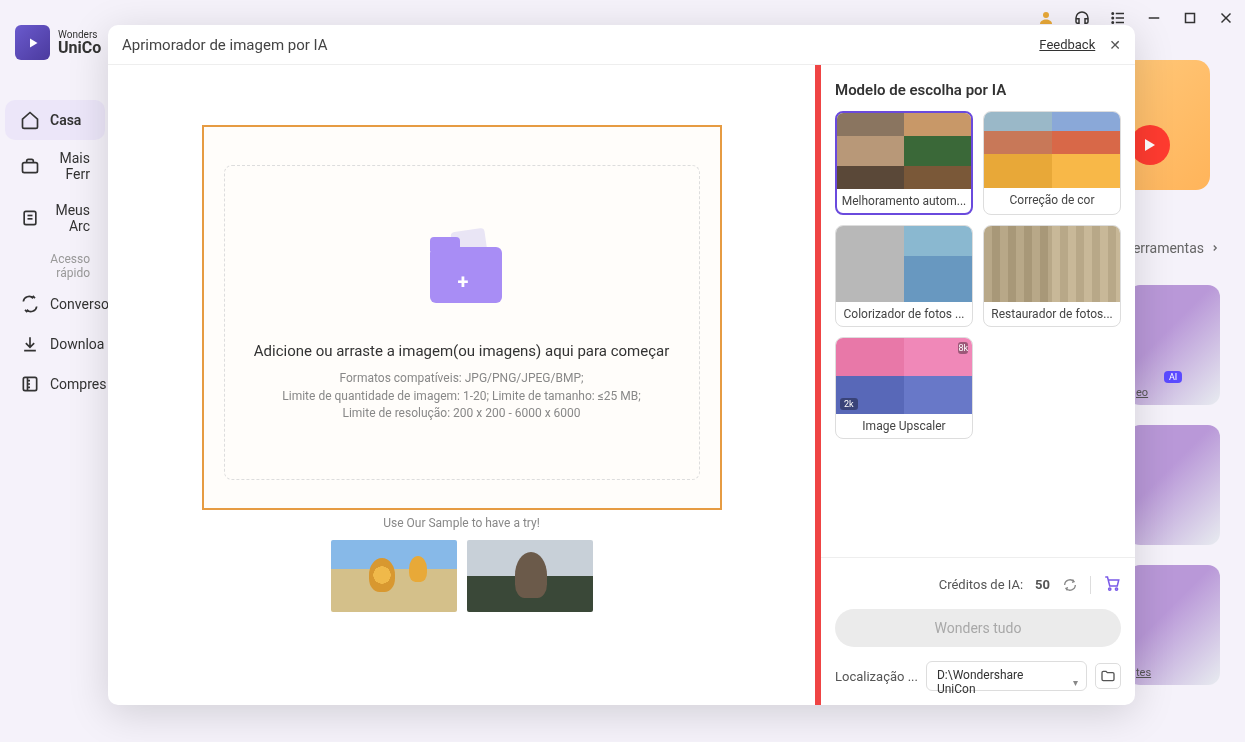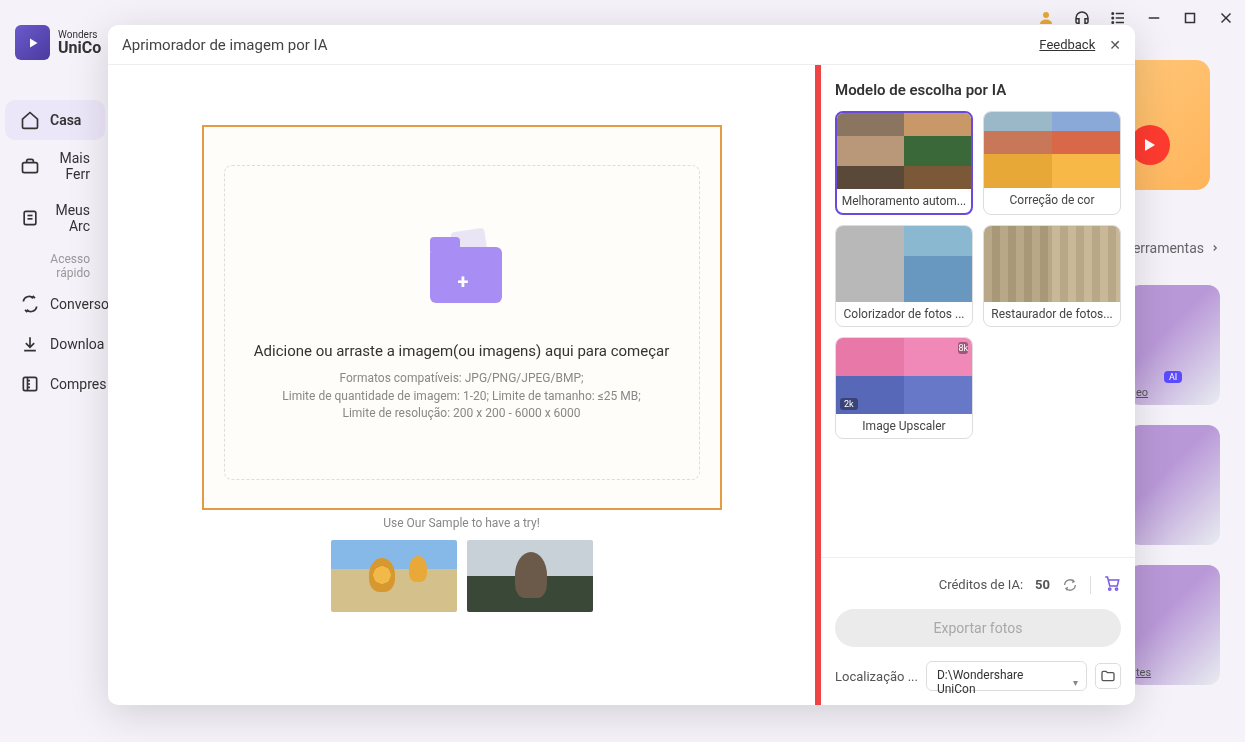--- a/index.html
+++ b/index.html
@@ -291,21 +291,21 @@
               <path d="M4 12a8 8 0 0114-5M20 12a8 8 0 01-14 5"></path>
               <path d="M16 4l2 3-3 1M8 20l-2-3 3-1"></path>
             </svg>
           <span class="divider"></span>
           <span class="cart"><svg width="18" height="18" viewBox="0 0 24 24" fill="none" stroke="#7a5ae8" stroke-width="2">
                 <circle cx="9" cy="20" r="1.5"></circle>
                 <circle cx="18" cy="20" r="1.5"></circle>
                 <path d="M3 4h3l3 12h10l2-8H7"></path>
               </svg></span>
         </div>
-        <button class="export-btn">Exportar fotos</button>
+        <button class="export-btn">Wonders tudo</button>
         <div class="location-row">
           <span>Localização ...</span>
           <div class="loc-select">
               <span>D:\Wondershare UniCon</span>
             </div>
           <div class="folder-btn">
             <svg width="16" height="16" viewBox="0 0 24 24" fill="none" stroke="#555" stroke-width="2">
                 <path d="M3 7a2 2 0 012-2h4l2 2h8a2 2 0 012 2v8a2 2 0 01-2 2H5a2 2 0 01-2-2z"></path>
               </svg>
           </div>

